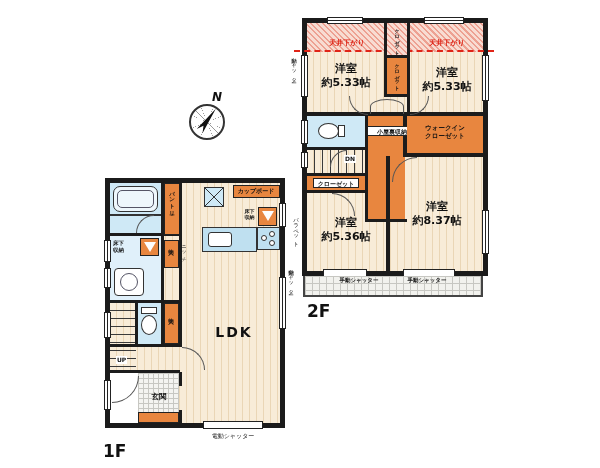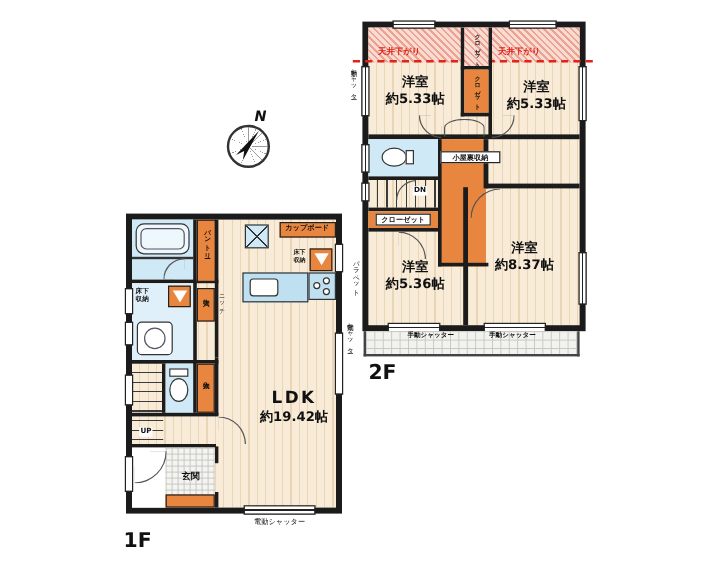--- a/index.html
+++ b/index.html
@@ -21,21 +21,21 @@
   .win-h{position:absolute;border:1px solid #222;box-sizing:border-box;background:linear-gradient(180deg,#fff 0 42%,#222 42% 58%,#fff 58% 100%);}
   .win-v{position:absolute;border:1px solid #222;box-sizing:border-box;background:linear-gradient(90deg,#fff 0 42%,#222 42% 58%,#fff 58% 100%);}
   .arc-bl{position:absolute;border-left:1.2px solid #555;border-bottom:1.2px solid #555;border-radius:0 0 0 100%;}
   .arc-br{position:absolute;border-right:1.2px solid #555;border-bottom:1.2px solid #555;border-radius:0 0 100% 0;}
   .arc-tl{position:absolute;border-left:1.2px solid #555;border-top:1.2px solid #555;border-radius:100% 0 0 0;}
   .arc-tr{position:absolute;border-right:1.2px solid #555;border-top:1.2px solid #555;border-radius:0 100% 0 0;}
   .half-arc{position:absolute;border:1.2px solid #555;border-bottom:none;border-radius:100% 100% 0 0;}
   .stairsV{background-image:repeating-linear-gradient(90deg,transparent 0 7px,#3a3a3a 7px 8px);}
   .stairsH{background-image:repeating-linear-gradient(180deg,transparent 0 7px,#3a3a3a 7px 8px);}
   .redline{position:absolute;border-top:2px dashed #e02417;}
-  .redtext{position:absolute;color:#dd1f12;font-weight:bold;}
+  .redtext{position:absolute;color:#dd1f12;font-weight:bold;text-align:center;}
   .tub{position:absolute;background:#eef7fc;border:1.5px solid #333;border-radius:7px;box-sizing:border-box;}
   .tub::before{content:"";position:absolute;inset:3px;border:1px solid #556;border-radius:5px;}
   .sink{position:absolute;background:#fff;border:1px solid #333;border-radius:3px;box-sizing:border-box;}
   .basin{position:absolute;background:#fff;border:1.2px solid #333;border-radius:4px;box-sizing:border-box;}
   .basin::before{content:"";position:absolute;inset:4px 5px;border:1px solid #556;border-radius:50%;}
   .toilet-bowl{position:absolute;background:#fff;border:1.3px solid #333;border-radius:50%;box-sizing:border-box;}
   .toilet-tank{position:absolute;background:#fff;border:1.3px solid #333;box-sizing:border-box;}
   .xbox{position:absolute;background-color:#cfe9f6;border:1.5px solid #333;box-sizing:border-box;
         background-image:linear-gradient(45deg,transparent calc(50% - .7px),#333 calc(50% - .7px) calc(50% + .7px),transparent calc(50% + .7px)),
                          linear-gradient(-45deg,transparent calc(50% - .7px),#333 calc(50% - .7px) calc(50% + .7px),transparent calc(50% + .7px));}
@@ -90,20 +90,26 @@
     <div class="toilet-tank" style="left:31px;top:9px;width:7px;height:12px;"></div>
   </div>
   <div class="wall" style="left:307px;top:147px;width:61px;height:3px;"></div>
 
   <div class="abs orange" style="left:365px;top:116px;width:40px;height:106px;"></div>
   <div class="wall" style="left:365px;top:116px;width:3px;height:106px;"></div>
   <div class="wall" style="left:403px;top:116px;width:4px;height:41px;"></div>
   <div class="boxlabel" style="left:367px;top:126px;width:50px;height:10px;font-size:6px;line-height:9px;">小屋裏収納</div>
   <div class="wall" style="left:365px;top:219px;width:42px;height:3px;"></div>
 
+  <div class="abs orange" style="left:407px;top:116px;width:76px;height:38px;">
+    <div class="lbl" style="left:2px;top:8px;width:72px;font-size:6.5px;font-weight:bold;">
+      <div>ウォークイン</div>
+      <div>クローゼット</div>
+    </div>
+  </div>
   <div class="wall" style="left:405px;top:153px;width:78px;height:4px;"></div>
 
   <div class="abs wood stairsV" style="left:307px;top:150px;width:58px;height:23px;"></div>
   <div class="lbl" style="left:344px;top:155px;font-size:6px;background:#fff;padding:0 1px;">DN</div>
   <div class="wall" style="left:307px;top:173px;width:58px;height:3px;"></div>
 
   <div class="abs orange" style="left:307px;top:176px;width:58px;height:15px;"></div>
   <div class="boxlabel" style="left:313px;top:178px;width:46px;height:10px;font-size:6px;line-height:9px;">クローゼット</div>
   <div class="wall" style="left:307px;top:190px;width:58px;height:3px;"></div>
 
@@ -204,23 +210,22 @@
   <div class="vbox" style="left:258px;top:207px;width:19px;height:19px;"></div>
   <div class="abs" style="left:202px;top:227px;width:55px;height:25px;background:#bfe0f0;border:1.5px solid #333;box-sizing:border-box;">
     <div class="sink" style="left:5px;top:4px;width:24px;height:15px;"></div>
   </div>
   <div class="abs" style="left:257px;top:227px;width:23px;height:23px;background:#bfe0f0;border:1.5px solid #333;box-sizing:border-box;">
     <div class="dot" style="left:3px;top:7px;"></div>
     <div class="dot" style="left:11px;top:3px;"></div>
     <div class="dot" style="left:11px;top:12px;"></div>
   </div>
 
-  <div class="lbl" style="left:182px;top:323px;width:104px;margin-left:11px;">
+  <div class="lbl" style="left:182px;top:323px;width:104px;">
     <div style="font-size:14px;letter-spacing:2px;">LDK</div>
-    <div style="font-size:11px;">約19.42帖</div>
   </div>
 
   <div class="arc-tr" style="left:182px;top:347px;width:22px;height:22px;"></div>
 
   <div class="win-v" style="left:104px;top:240px;width:7px;height:22px;"></div>
   <div class="win-v" style="left:104px;top:268px;width:7px;height:20px;"></div>
   <div class="win-v" style="left:104px;top:312px;width:7px;height:26px;"></div>
   <div class="win-v" style="left:279px;top:203px;width:7px;height:24px;"></div>
   <div class="win-v" style="left:279px;top:277px;width:7px;height:52px;"></div>
   <div class="win-h" style="left:203px;top:421px;width:60px;height:8px;"></div>

